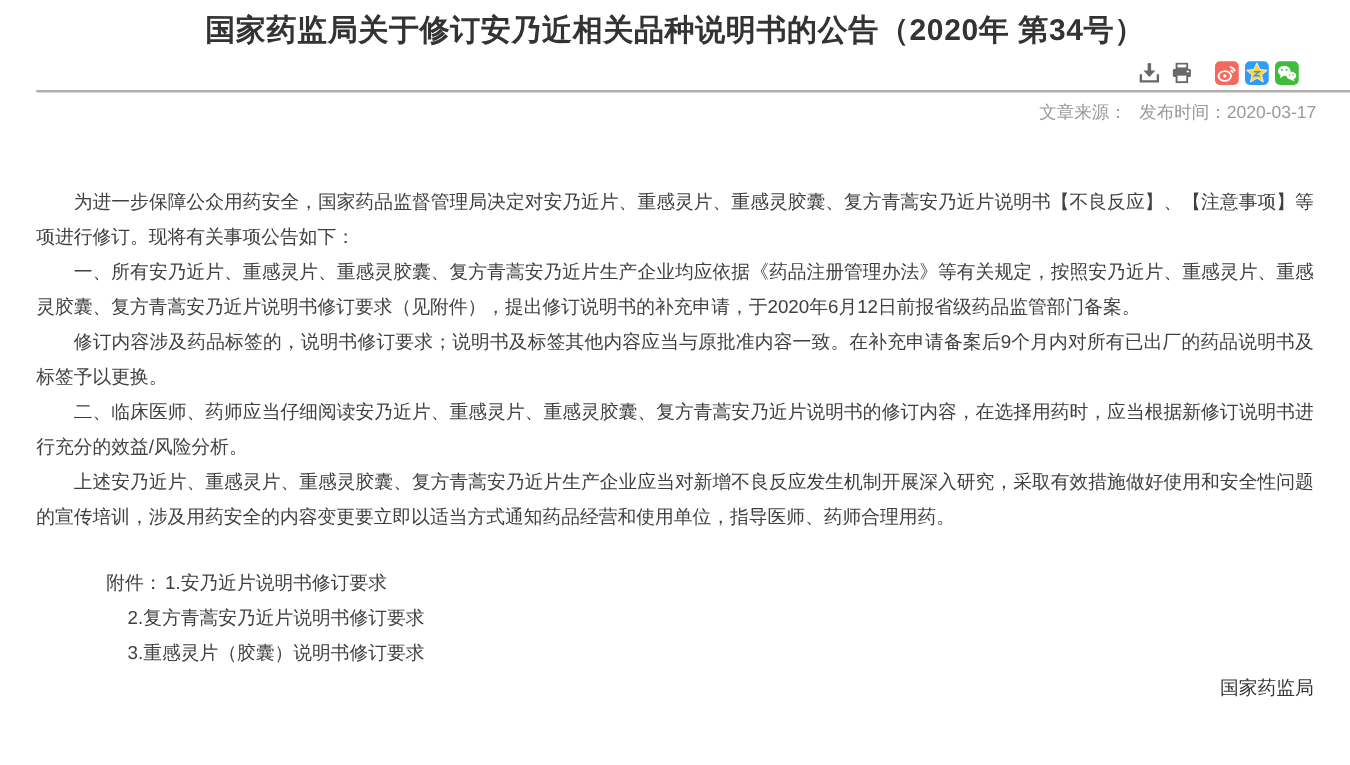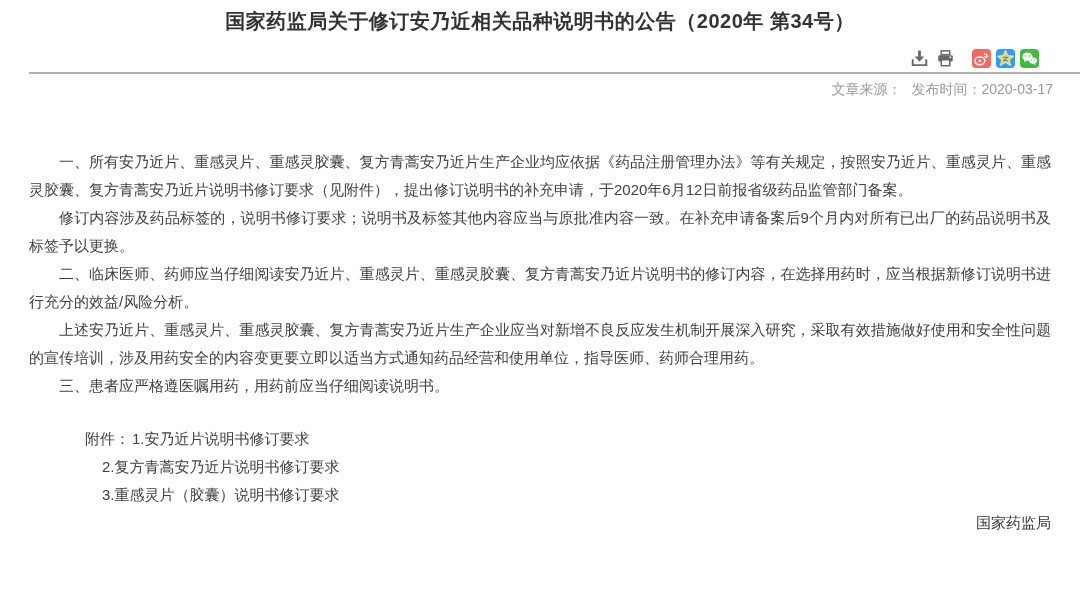--- a/index.html
+++ b/index.html
@@ -5,21 +5,21 @@
   * { margin: 0; padding: 0; box-sizing: border-box; }
   html, body { background: #fff; }
   body {
     font-family: "Liberation Sans", "DejaVu Sans", sans-serif;
     width: 1080px; height: 612px; overflow: hidden; position: relative;
   }
   .page { position: relative; width: 1080px; height: 612px; background: #fff; }
 
   .title {
     position: absolute; top: 8px; left: 0; right: 0;
-    text-align: center; font-size: 20px; font-weight: bold; color: #333;
+    text-align: center; font-size: 24px; font-weight: bold; color: #333;
     letter-spacing: 0.5px;
   }
 
   .toolbar {
     position: absolute; top: 48px; right: 41px;
     display: flex; align-items: center; height: 20px;
   }
   .tool-icon {
     width: 17px; height: 17px; display: inline-flex;
     align-items: center; justify-content: center; cursor: pointer;
@@ -114,25 +114,25 @@
     </span>
   </div>
 
   <div class="rule"></div>
 
   <div class="meta">
     <span class="gap">文章来源：</span><span>发布时间：</span><span>2020-03-17</span>
   </div>
 
   <div class="content">
+    <p>为进一步保障公众用药安全，国家药品监督管理局决定对安乃近片、重感灵片、重感灵胶囊、复方青蒿安乃近片说明书【不良反应】、【注意事项】等项进行修订。现将有关事项公告如下：</p>
     <p>一、所有安乃近片、重感灵片、重感灵胶囊、复方青蒿安乃近片生产企业均应依据《药品注册管理办法》等有关规定，按照安乃近片、重感灵片、重感灵胶囊、复方青蒿安乃近片说明书修订要求（见附件），提出修订说明书的补充申请，于2020年6月12日前报省级药品监管部门备案。</p>
     <p>修订内容涉及药品标签的，说明书修订要求；说明书及标签其他内容应当与原批准内容一致。在补充申请备案后9个月内对所有已出厂的药品说明书及标签予以更换。</p>
     <p>二、临床医师、药师应当仔细阅读安乃近片、重感灵片、重感灵胶囊、复方青蒿安乃近片说明书的修订内容，在选择用药时，应当根据新修订说明书进行充分的效益/风险分析。</p>
     <p>上述安乃近片、重感灵片、重感灵胶囊、复方青蒿安乃近片生产企业应当对新增不良反应发生机制开展深入研究，采取有效措施做好使用和安全性问题的宣传培训，涉及用药安全的内容变更要立即以适当方式通知药品经营和使用单位，指导医师、药师合理用药。</p>
-    <p>三、患者应严格遵医嘱用药，用药前应当仔细阅读说明书。</p>
 
     <div class="attachments">
       <div class="att-row first">
         <span class="att-label">附件：</span><span class="att-item">1.安乃近片说明书修订要求</span>
       </div>
       <div class="att-row">
         <span class="att-item">2.复方青蒿安乃近片说明书修订要求</span>
       </div>
       <div class="att-row">
         <span class="att-item">3.重感灵片（胶囊）说明书修订要求</span>

